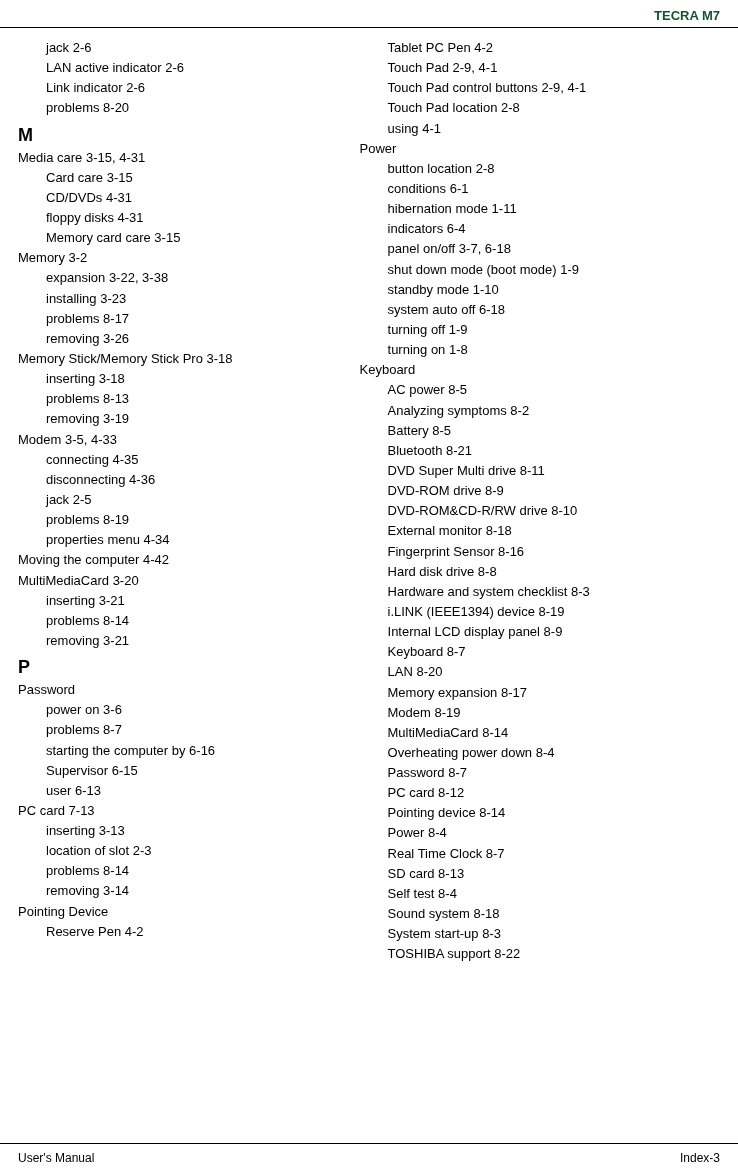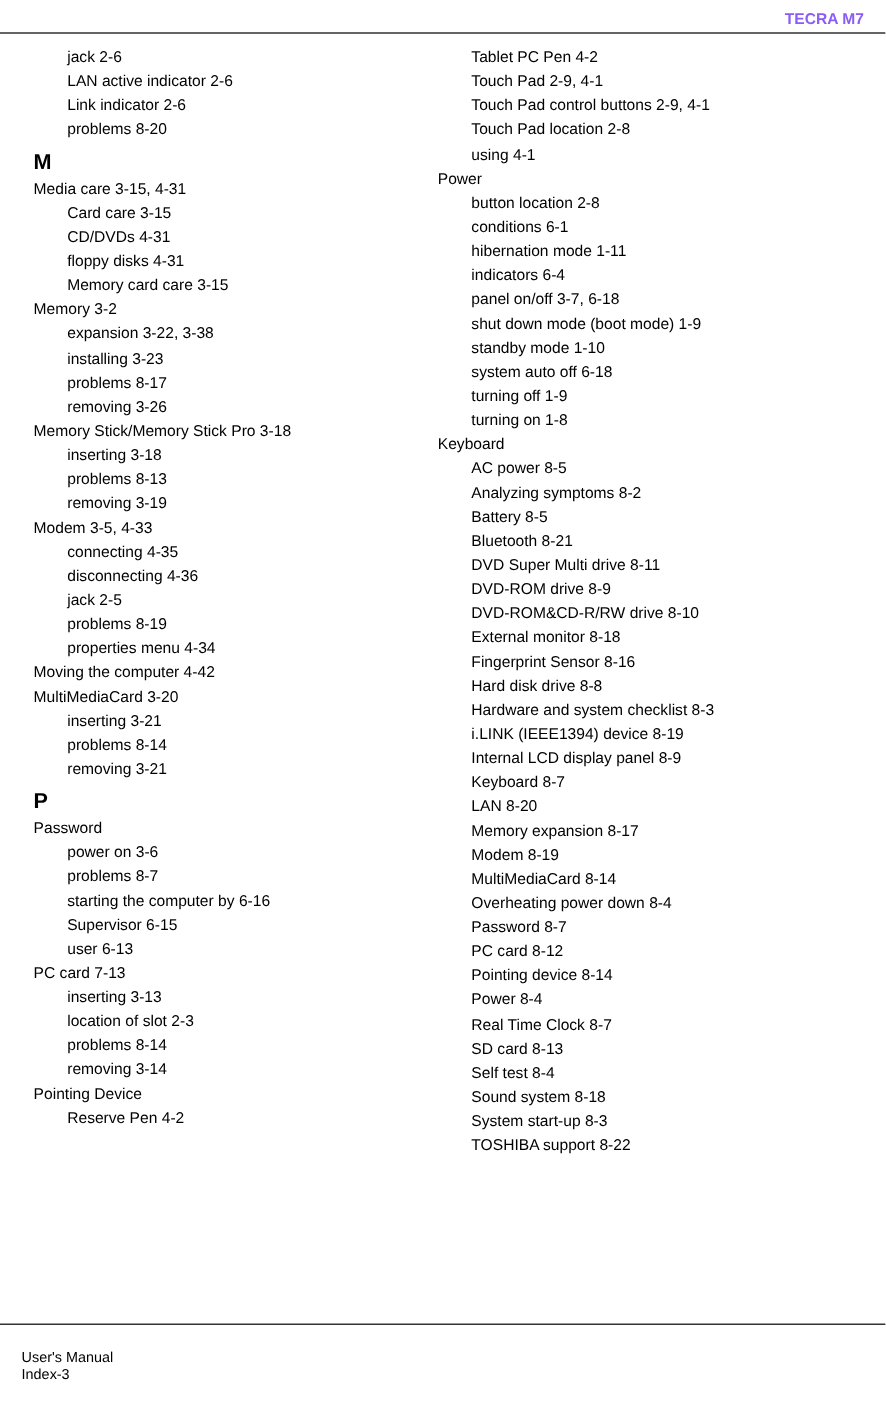--- a/index.html
+++ b/index.html
@@ -11,39 +11,37 @@
       width: 738px;
       min-height: 1172px;
       position: relative;
     }
     .page-header {
       text-align: right;
       padding: 8px 18px 4px 18px;
       border-bottom: 1px solid #000;
       font-weight: bold;
       font-size: 13px;
-      color: #8b5cf6;
+      color: #14532d;
     }
     .page-footer {
       position: absolute;
       bottom: 0;
       left: 0;
       right: 0;
       border-top: 1px solid #000;
       display: flex;
       justify-content: space-between;
-      padding: 20px 18px;
+      padding: 7px 18px;
       font-size: 12px;
-      flex-direction: column;
     }
     .content {
       display: flex;
       padding: 10px 18px 40px 18px;
       gap: 0;
-      margin-left: 10px;
     }
     .col-left {
       width: 340px;
       padding-right: 10px;
     }
     .col-right {
       width: 380px;
       padding-left: 10px;
     }
     .section-letter {

